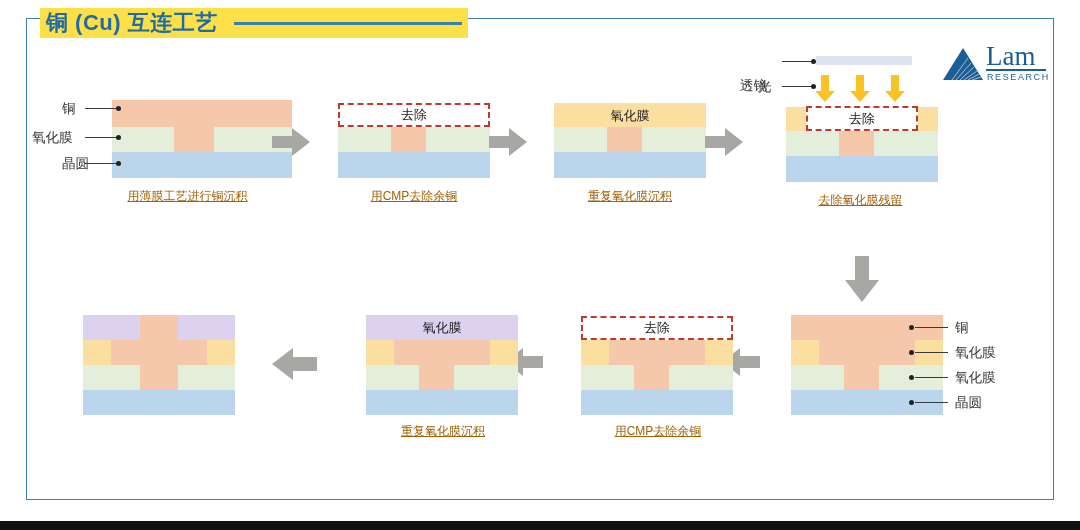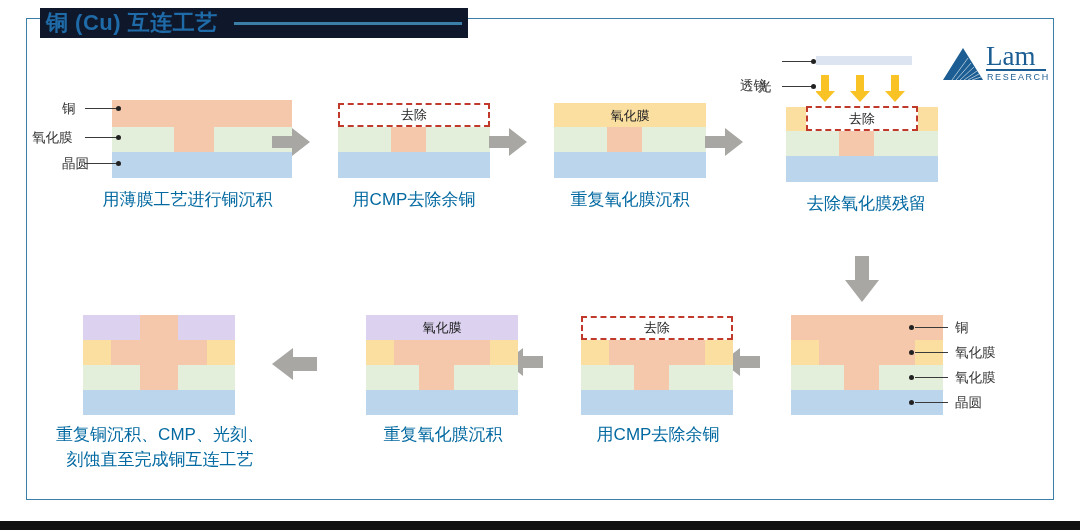--- a/index.html
+++ b/index.html
@@ -14,21 +14,21 @@
   
   #slide-frame{
     position:absolute; left:26px; top:18px;
     width:1028px; height:482px;
     border:1.5px solid #3B7EA8;
     background:#fff;
   }
   #title-block{
     position:absolute; left:40px; top:8px;
     display:flex; align-items:center; gap:16px;
-    background:#0f172a; padding:0 6px;
+    background:#fde047; padding:0 6px;
     z-index:5;
   }
   #title-text{
     font-size:22px; font-weight:bold; color:#1F6BA8;
     white-space:nowrap; letter-spacing:.5px;
   }
   #title-rule{
     width:228px; height:3px; background:#3B7EA8;
   }
   #bottom-bar{
@@ -51,22 +51,23 @@
   #logo .lam-bar{
     position:absolute; left:44px; top:23px; width:60px; height:1.5px; background:#1C5E93;
   }
 
   
   .stage{ position:absolute; }
   .stack{ position:relative; }
   .layer{ position:absolute; }
   .cap{
     position:absolute; text-align:center;
-    font-size:17px; color:#0369a1; line-height:1.45;
+    font-size:12px; color:#a16207; line-height:1.45;
     white-space:pre-line;
+    text-decoration:underline;
   }
   .inlabel{
     position:absolute; width:100%; text-align:center;
     font-size:13px; color:#222; line-height:1;
   }
   
   .removebox{
     position:absolute; border:2px dashed #C0392B; background:#ffffff;
     display:flex; align-items:center; justify-content:center;
     font-size:13px; color:#222;
@@ -186,21 +187,21 @@
 
   <div class="stack" style="position:absolute; left:36px; top:62px; width:152px; height:75px;">
     <div class="layer" style="left:0; top:0; width:152px; height:24px; background:#FBDFA0;"></div>
     <div class="layer" style="left:0; top:24px; width:53px; height:25px; background:#E3EEDB;"></div>
     <div class="layer" style="left:53px; top:24px; width:35px; height:25px; background:#F5C7AB;"></div>
     <div class="layer" style="left:88px; top:24px; width:64px; height:25px; background:#E3EEDB;"></div>
     <div class="layer" style="left:0; top:49px; width:152px; height:26px; background:#BBD5EC;"></div>
   </div>
   <div class="removebox" style="left:56px; top:61px; width:112px; height:25px;">去除</div>
 
-  <div class="cap" style="left:14px; top:147px; width:205px;text-align:center;">去除氧化膜残留</div>
+  <div class="cap" style="left:8px; top:147px; width:205px;text-align:center;">去除氧化膜残留</div>
 </div>
 
 <svg class="arrow" style="left:845px; top:256px;" width="34" height="46" viewBox="0 0 34 46">
   <polygon points="10,0 24,0 24,24 34,24 17,46 0,24 10,24" fill="#A9A7A4"></polygon>
 </svg>
 
 <div class="stage" style="left:775px; top:305px; width:270px; height:170px;">
   <div class="stack" style="position:absolute; left:16px; top:10px; width:152px; height:100px;">
     <div class="layer" style="left:0; top:0; width:152px; height:25px; background:#F5C7AB;"></div>
     <div class="layer" style="left:0; top:25px; width:28px; height:25px; background:#FBDFA0;"></div>
@@ -278,17 +279,15 @@
     <div class="layer" style="left:57px; top:0; width:38px; height:25px; background:#F5C7AB;"></div>
     <div class="layer" style="left:95px; top:0; width:57px; height:25px; background:#DCD2F0;"></div>
     <div class="layer" style="left:0; top:25px; width:28px; height:25px; background:#FBDFA0;"></div>
     <div class="layer" style="left:28px; top:25px; width:96px; height:25px; background:#F5C7AB;"></div>
     <div class="layer" style="left:124px; top:25px; width:28px; height:25px; background:#FBDFA0;"></div>
     <div class="layer" style="left:0; top:50px; width:57px; height:25px; background:#E3EEDB;"></div>
     <div class="layer" style="left:57px; top:50px; width:38px; height:25px; background:#F5C7AB;"></div>
     <div class="layer" style="left:95px; top:50px; width:57px; height:25px; background:#E3EEDB;"></div>
     <div class="layer" style="left:0; top:75px; width:152px; height:25px; background:#BBD5EC;"></div>
   </div>
-  <div class="cap" style="left:-4px; top:118px; width:218px;">重复铜沉积、CMP、光刻、
-刻蚀直至完成铜互连工艺</div>
 </div>
 
 <div id="bottom-bar"></div>
 
 </body></html>

